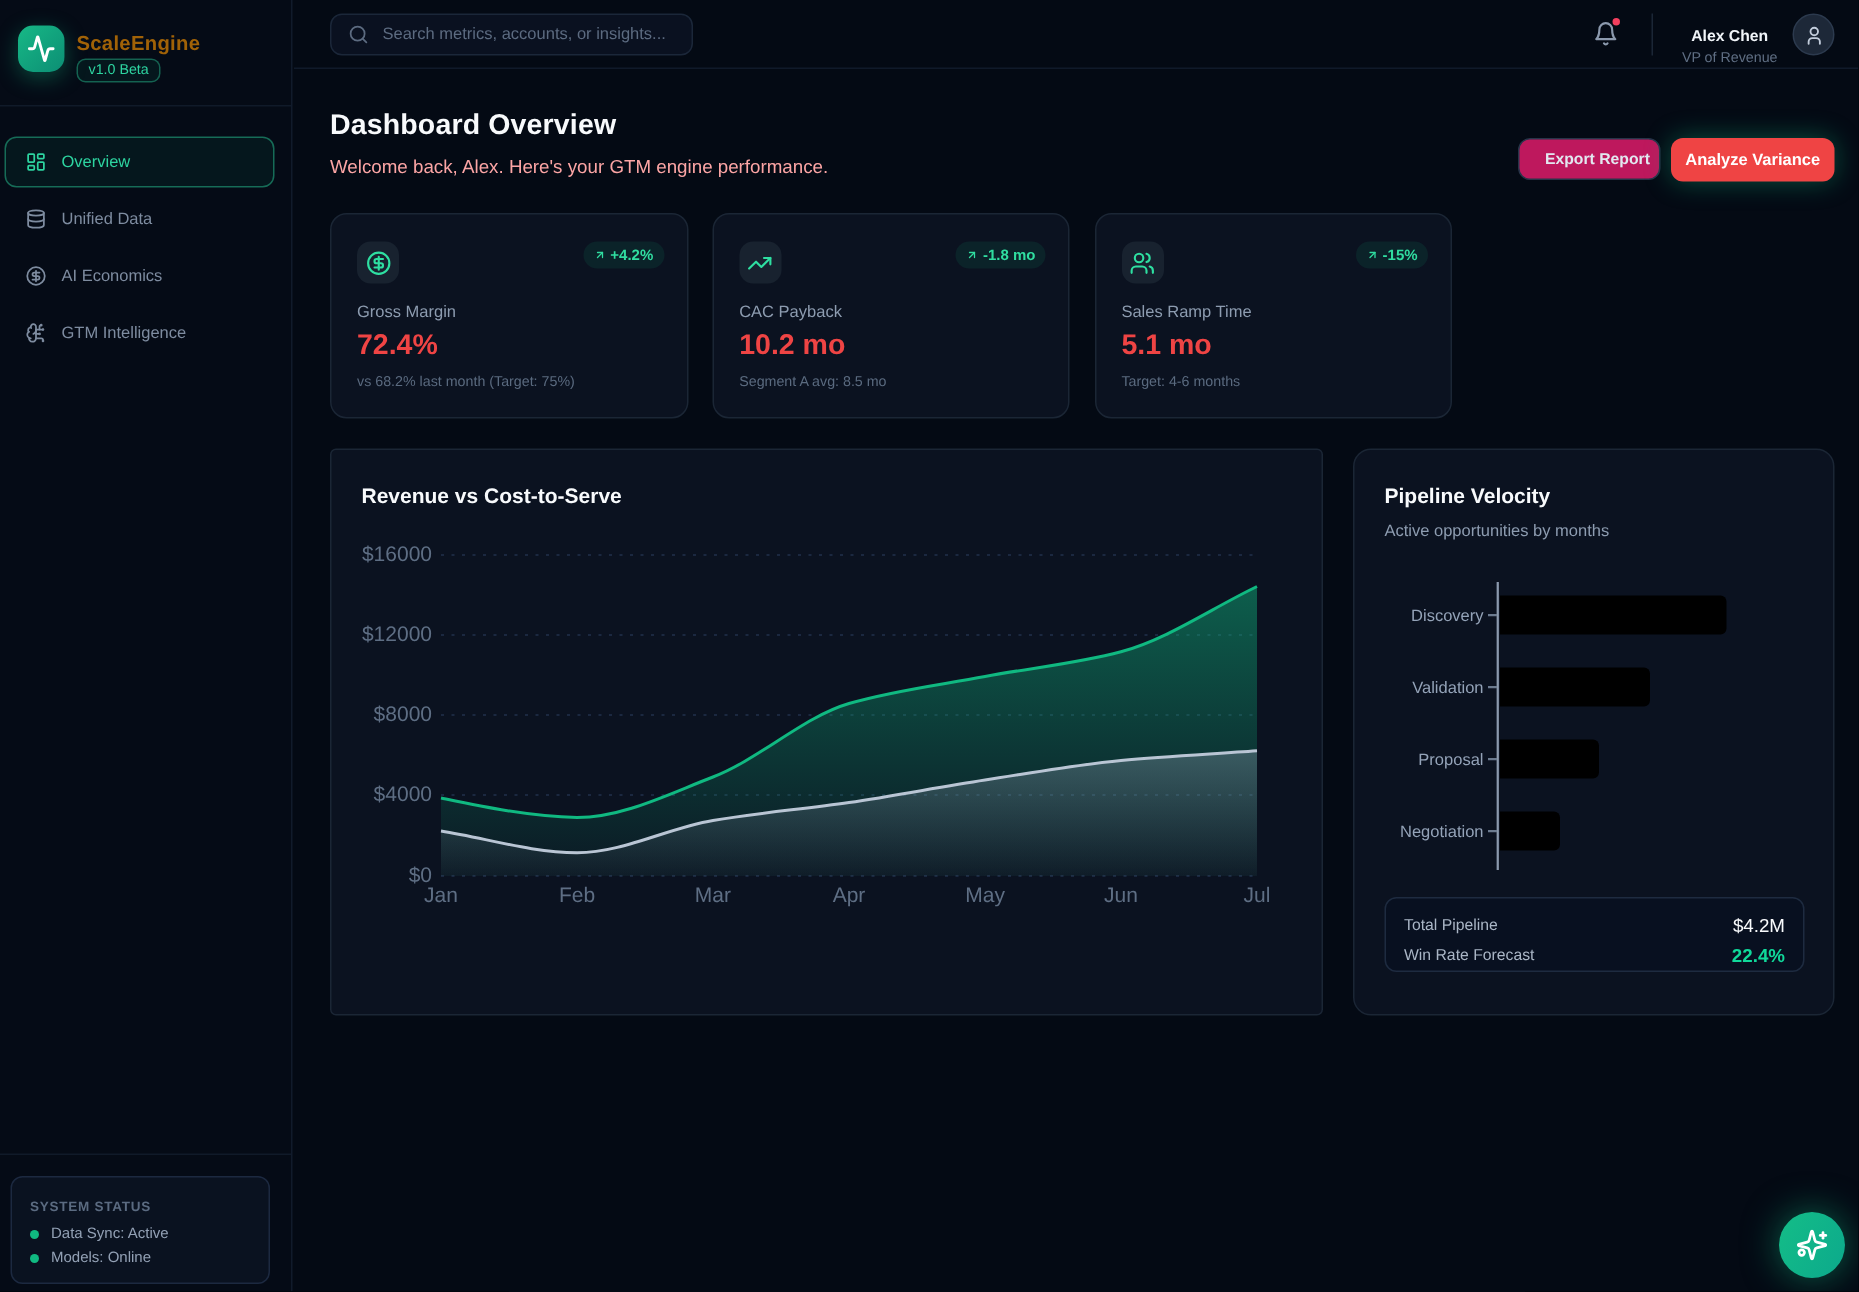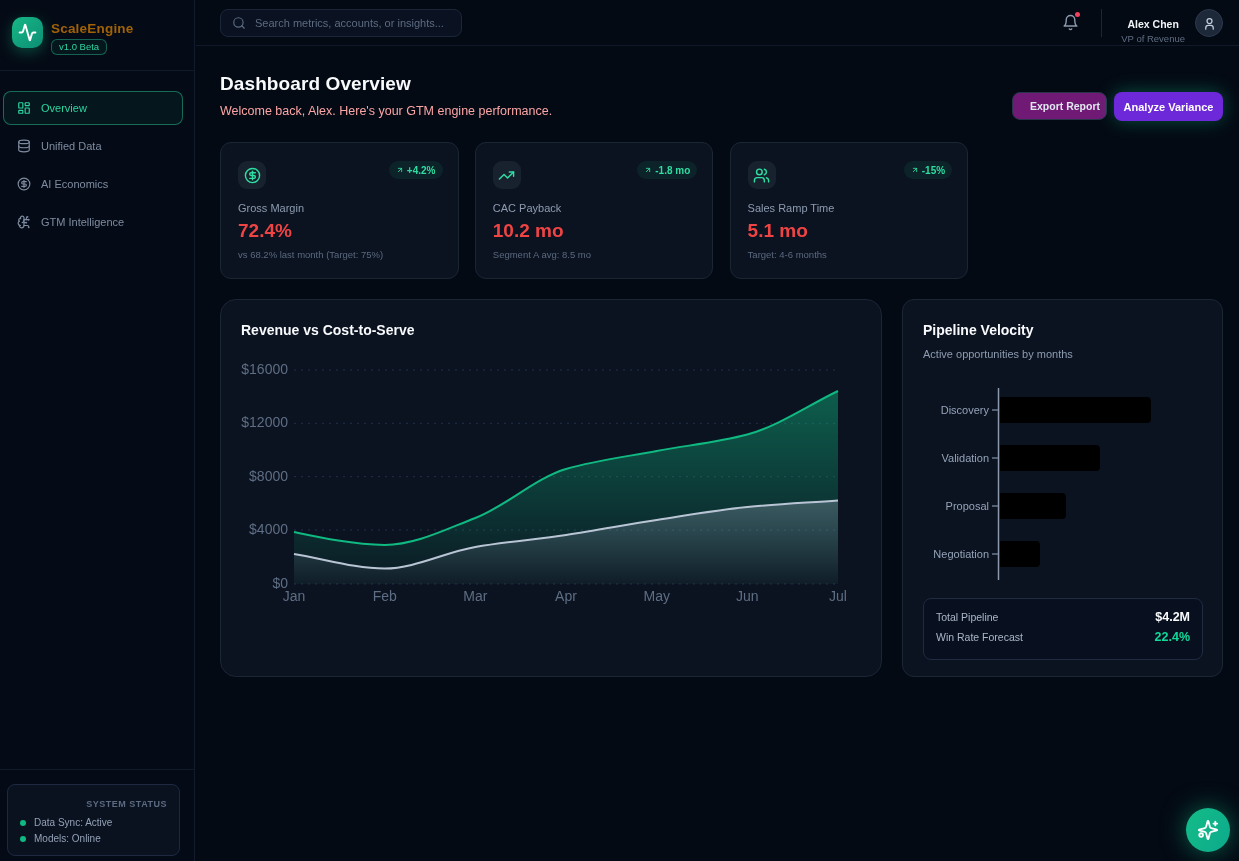--- a/index.html
+++ b/index.html
@@ -13,21 +13,21 @@
 .logo-ic { width:31px; height:31px; border-radius:10px; background:linear-gradient(135deg,#17b886,#0c8e74); display:flex; align-items:center; justify-content:center; box-shadow:0 4px 14px rgba(16,185,129,.35); }
 .logo-txt { margin-left:8px; }
 .brand { font-size:13.5px; font-weight:bold; color:#a16207; letter-spacing:.2px; margin-top:4px; }
 .beta { display:inline-block; margin-top:1px; font-size:9.5px; color:#2dd4a0; border:1px solid rgba(45,212,160,.4); background:rgba(16,185,129,.07); border-radius:6px; padding:1px 7px 2px; }
 .nav { position:absolute; left:3px; right:11px; top:91px; }
 .nav-item { display:flex; align-items:center; height:34px; margin-bottom:4px; border-radius:8px; padding-left:14px; color:#7e8ca0; font-size:11px; }
 .nav-item svg { margin-right:10px; flex:0 0 auto; }
 .nav-item.active { color:#2dd4a0; background:rgba(16,185,129,.07); border:1px solid rgba(45,212,160,.45); padding-left:13px; }
 .status-box { position:absolute; left:7px; right:14px; bottom:5px; border:1px solid #1c2940; background:#0a1220; border-radius:8px; padding:14px 12px 11px; }
 .status-sep { position:absolute; left:0; right:0; bottom:91px; border-top:1px solid #101a29; }
-.status-title { font-size:9px; font-weight:bold; letter-spacing:0.5px; color:#5b6b81; margin-bottom:8px;text-align:right; }
+.status-title { font-size:9px; font-weight:bold; letter-spacing:0.5px; color:#5b6b81; margin-bottom:8px; }
 .status-row { display:flex; align-items:center; font-size:10px; color:#93a1b5; margin-top:5px; }
 .dot { width:6px; height:6px; border-radius:50%; background:#10b981; margin-right:8px; }
 
 
 .topbar { position:absolute; left:196px; top:0; right:0; height:46px; border-bottom:1px solid #101a2a; }
 .search { position:absolute; left:24px; top:9px; width:242px; height:28px; background:#0a1120; border:1px solid #1b2739; border-radius:8px; display:flex; align-items:center; padding-left:11px; }
 .search span { color:#5c6b80; font-size:11px; margin-left:9px; }
 .bell { position:absolute; left:866px; top:14px; color:#8b99ad; }
 .bell .reddot { position:absolute; right:-1px; top:-2px; width:5px; height:5px; background:#f43f5e; border-radius:50%; }
 .tb-sep { position:absolute; left:905px; top:9px; height:28px; border-left:1px solid #1b2636; }
@@ -35,43 +35,43 @@
 .who .nm { font-size:10.5px; font-weight:bold; color:#f1f5f9; }
 .who .rl { font-size:9.5px; color:#5f6e83; margin-top:3px; }
 .avatar { position:absolute; right:16px; top:9px; width:28px; height:28px; border-radius:50%; background:#1d2838; border:1px solid #2c3a4e; display:flex; align-items:center; justify-content:center; color:#c2cddc; }
 
 
 .main { position:absolute; left:196px; top:46px; right:0; bottom:0; }
 .head-row { position:absolute; left:24px; top:27px; right:16px; }
 h1 { font-size:19px; font-weight:bold; color:#f8fafc; letter-spacing:.1px; }
 .sub { font-size:12.5px; color:#fca5a5; margin-top:9px; }
 .btns { position:absolute; right:0; top:19px; display:flex; }
-.btn-ghost { height:28px; width:95px; background:#701a75; border:1px solid #273449; border-radius:8px; color:#e2e8f0; font-size:10.5px; font-weight:bold; display:flex; align-items:center; justify-content:center;padding-left:11px; }
-.btn-green { height:29px; width:109px; margin-left:7px; background:#6d28d9; border:none; border-radius:8px; color:#fff; font-size:11px; font-weight:bold; display:flex; align-items:center; justify-content:center; box-shadow:0 0 18px rgba(16,185,129,.4); }
+.btn-ghost { height:28px; width:95px; background:#be185d; border:1px solid #273449; border-radius:8px; color:#e2e8f0; font-size:10.5px; font-weight:bold; display:flex; align-items:center; justify-content:center;padding-left:11px; }
+.btn-green { height:29px; width:109px; margin-left:7px; background:#ef4444; border:none; border-radius:8px; color:#fff; font-size:11px; font-weight:bold; display:flex; align-items:center; justify-content:center; box-shadow:0 0 18px rgba(16,185,129,.4); }
 
 
 .kpis { position:absolute; left:24px; top:96px; display:flex; }
 .kpi { position:relative; width:238.5px; height:137px; margin-right:16.3px; background:#0b1220; border:1px solid #1b2635; border-radius:11px; padding:18px 17px; }
 .kpi:last-child { margin-right:0; }
 .kpi-ic { width:28px; height:28px; border-radius:9px; background:#18222f; display:flex; align-items:center; justify-content:center; color:#2edfa1; }
 .kpi-badge { position:absolute; right:15px; top:18px; height:18px; display:flex; align-items:center; padding:0 7px; border-radius:9px; background:rgba(16,185,129,.1); color:#30dda0; font-size:10px; font-weight:bold; }
 .kpi-badge svg { margin-right:3px; }
 .kpi-label { font-size:11px; color:#8d9cb0; margin-top:13px; }
 .kpi-val { font-size:19px; font-weight:bold; color:#ef4444; margin-top:6px; }
 .kpi-foot { font-size:9.5px; color:#5a6a7f; margin-top:7px; }
 
 
-.chart-card { position:absolute; left:24px; top:253px; width:662px; height:378px; background:#0b1220; border:1px solid #1b2635; border-radius:16px;padding-left:35px; }
+.chart-card { position:absolute; left:24px; top:253px; width:662px; height:378px; background:#0b1220; border:1px solid #1b2635; border-radius:4px;padding-left:35px; }
 .chart-title { position:absolute; left:20px; top:22px; font-size:14px; font-weight:bold; color:#f8fafc; }
 .pipe-card { position:absolute; left:706px; top:253px; width:321px; height:378px; background:#0b1220; border:1px solid #1b2635; border-radius:12px; }
 .pipe-sub { position:absolute; left:20px; top:48px; font-size:11px; color:#8d9cb0; }
-.pipe-sum { position:absolute; left:20px; top:298px; right:19px; height:62px; border:1px solid #1e2b40; background:#081020; border-radius:8px; padding:11px 12px 0; }
+.pipe-sum { position:absolute; left:20px; top:298px; right:19px; height:50px; border:1px solid #1e2b40; background:#081020; border-radius:8px; padding:11px 12px 0; }
 .sum-row { display:flex; justify-content:space-between; font-size:10.5px; color:#aab6c6; align-items:center; }
 .sum-row + .sum-row { margin-top:6px; }
-.sum-row .v1 { color:#f8fafc; font-weight:bold; font-size:12.5px; }
+.sum-row .v1 { color:#f8fafc; font-weight:normal; font-size:12.5px; }
 .sum-row .v2 { color:#10d99a; font-weight:bold; font-size:12.5px; }
 
 
 .fab { position:absolute; left:1186px; top:808px; width:44px; height:44px; border-radius:50%; background:linear-gradient(120deg,#14bd87,#0ca98c); display:flex; align-items:center; justify-content:center; color:#fff; box-shadow:0 0 24px rgba(16,185,129,.5); }
 </style>
 </head>
 <body>
 <div class="root">
 
   <div class="sidebar">

